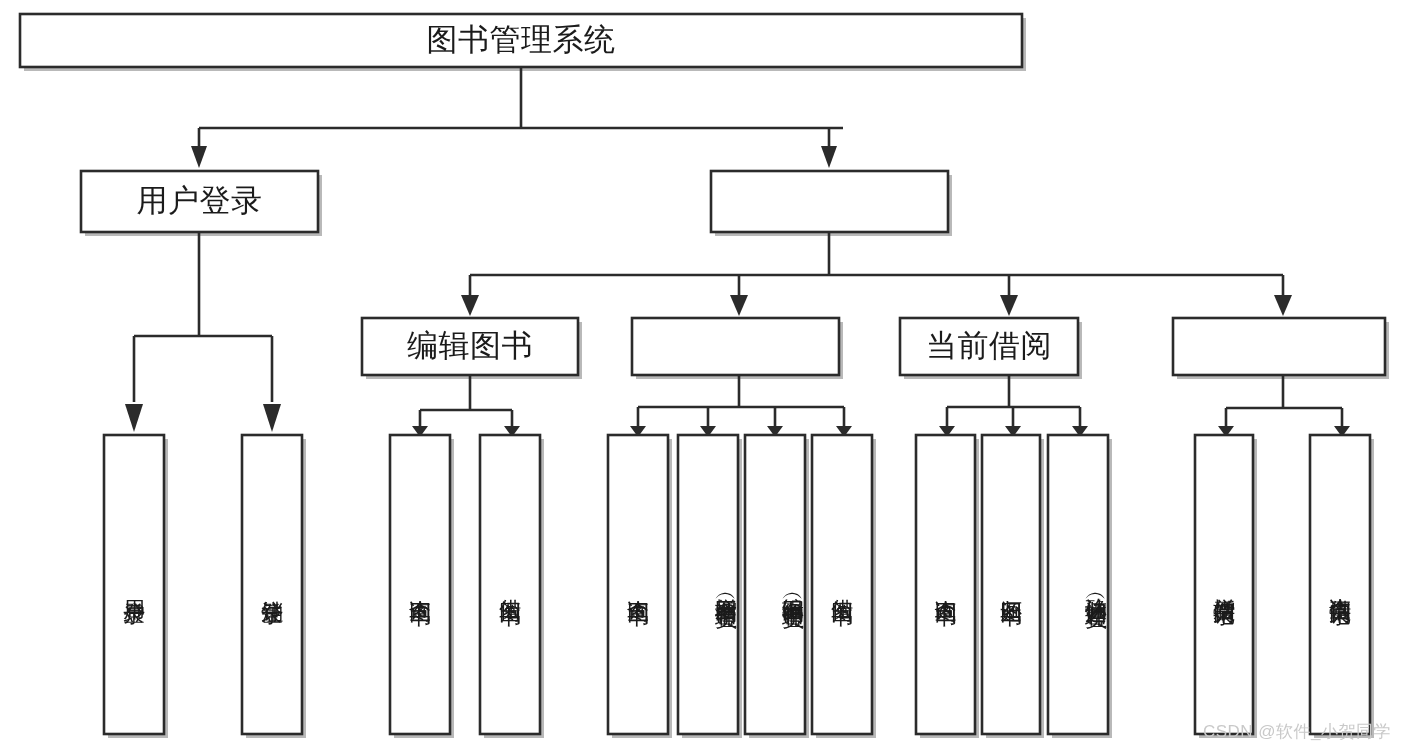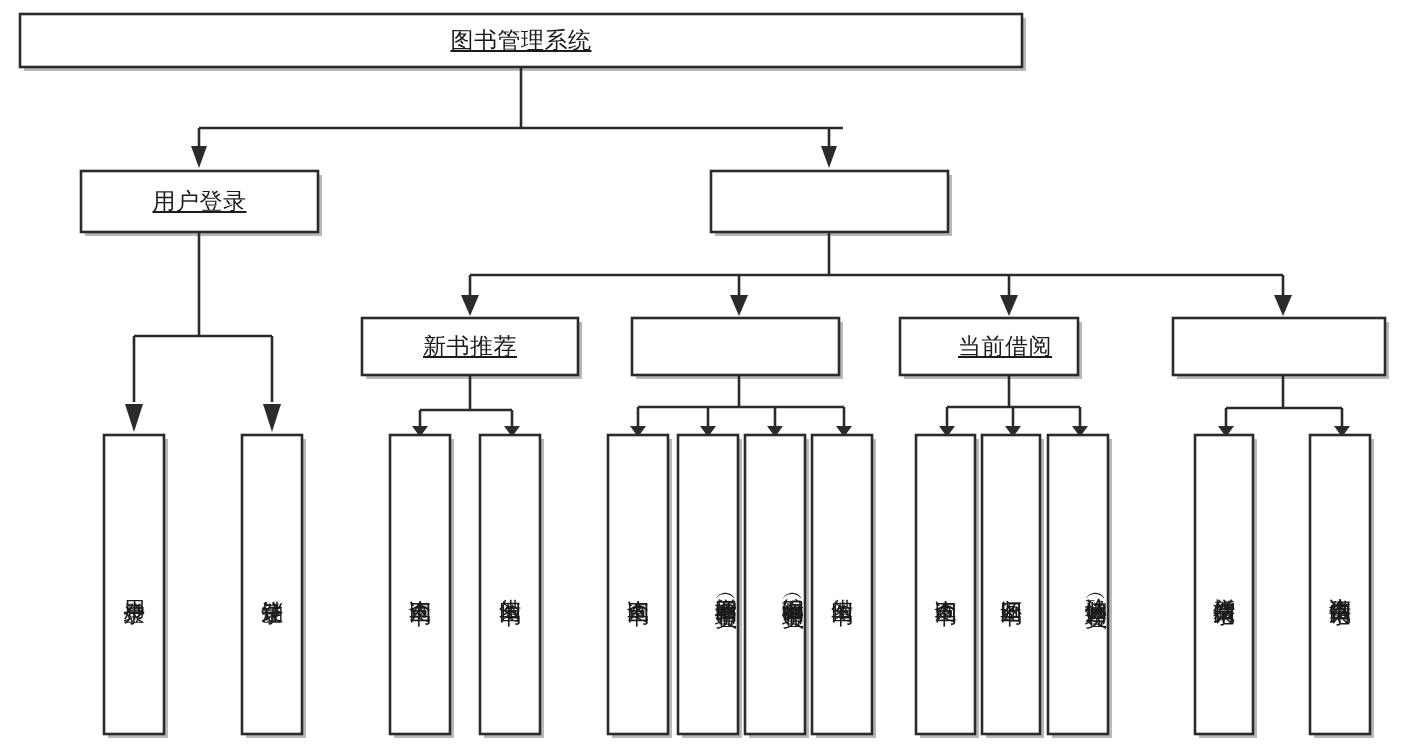--- a/index.html
+++ b/index.html
@@ -50,23 +50,22 @@
     align-items: center;
     justify-content: center;
     color: #1b1b1b;
     font-family: "Liberation Sans", "DejaVu Sans", sans-serif;
     line-height: 1.12;
     letter-spacing: 0.5px;
     pointer-events: none;
     text-align: center;
   }
   .node-label.horizontal {
-    font-size: 23px;
+    font-size: 31px;
     writing-mode: horizontal-tb;
-    text-decoration: underline;
   }
   .node-label.vertical {
     writing-mode: vertical-rl;
     text-orientation: upright;
     font-size: 22px;
     letter-spacing: 1.5px;
     align-items: flex-start;
     padding-top: 4px;
     box-sizing: border-box;
   }
@@ -204,24 +203,24 @@
       <rect class="node-box" x="1195" y="435" width="58" height="299"></rect>
       <rect class="node-box" x="1310" y="435" width="60" height="299"></rect>
     </g>
   </svg>
 
   <div class="node-label horizontal" style="left:20px; top:14px; width:1002px; height:53px;">图书管理系统</div>
 
   <div class="node-label horizontal" style="left:81px; top:171px; width:237px; height:61px;">用户登录</div>
 
 
-  <div class="node-label horizontal" style="left:362px; top:318px; width:216px; height:57px;">新书推荐</div>
-
-
-  <div class="node-label horizontal" style="left:900px; top:318px; width:178px; height:57px;padding-left:16px;">当前借阅</div>
+  <div class="node-label horizontal" style="left:362px; top:318px; width:216px; height:57px;">编辑图书</div>
+
+
+  <div class="node-label horizontal" style="left:900px; top:318px; width:178px; height:57px;">当前借阅</div>
 
 
   <div class="node-label vertical centered" style="left:104px; top:435px; width:60px; height:299px;">用户登录</div>
 
   <div class="node-label vertical centered" style="left:242px; top:435px; width:60px; height:299px;">注销登录</div>
 
   <div class="node-label vertical centered" style="left:390px; top:435px; width:60px; height:299px;">查询图书</div>
 
   <div class="node-label vertical centered" style="left:480px; top:435px; width:60px; height:299px;">借阅图书</div>
 
@@ -236,14 +235,15 @@
   <div class="node-label vertical centered" style="left:916px; top:435px; width:59px; height:299px;">查询图书</div>
 
   <div class="node-label vertical centered" style="left:982px; top:435px; width:58px; height:299px;">归还图书</div>
 
   <div class="node-label vertical" style="left:1048px; top:435px; width:60px; height:299px;">确认归还（管理员）</div>
 
   <div class="node-label vertical centered" style="left:1195px; top:435px; width:58px; height:299px;">新增借阅记录</div>
 
   <div class="node-label vertical centered" style="left:1310px; top:435px; width:60px; height:299px;">查询借阅记录</div>
 
+  <div class="watermark">CSDN @软件_小贺同学</div>
 
 </div>
 
 </body></html>

